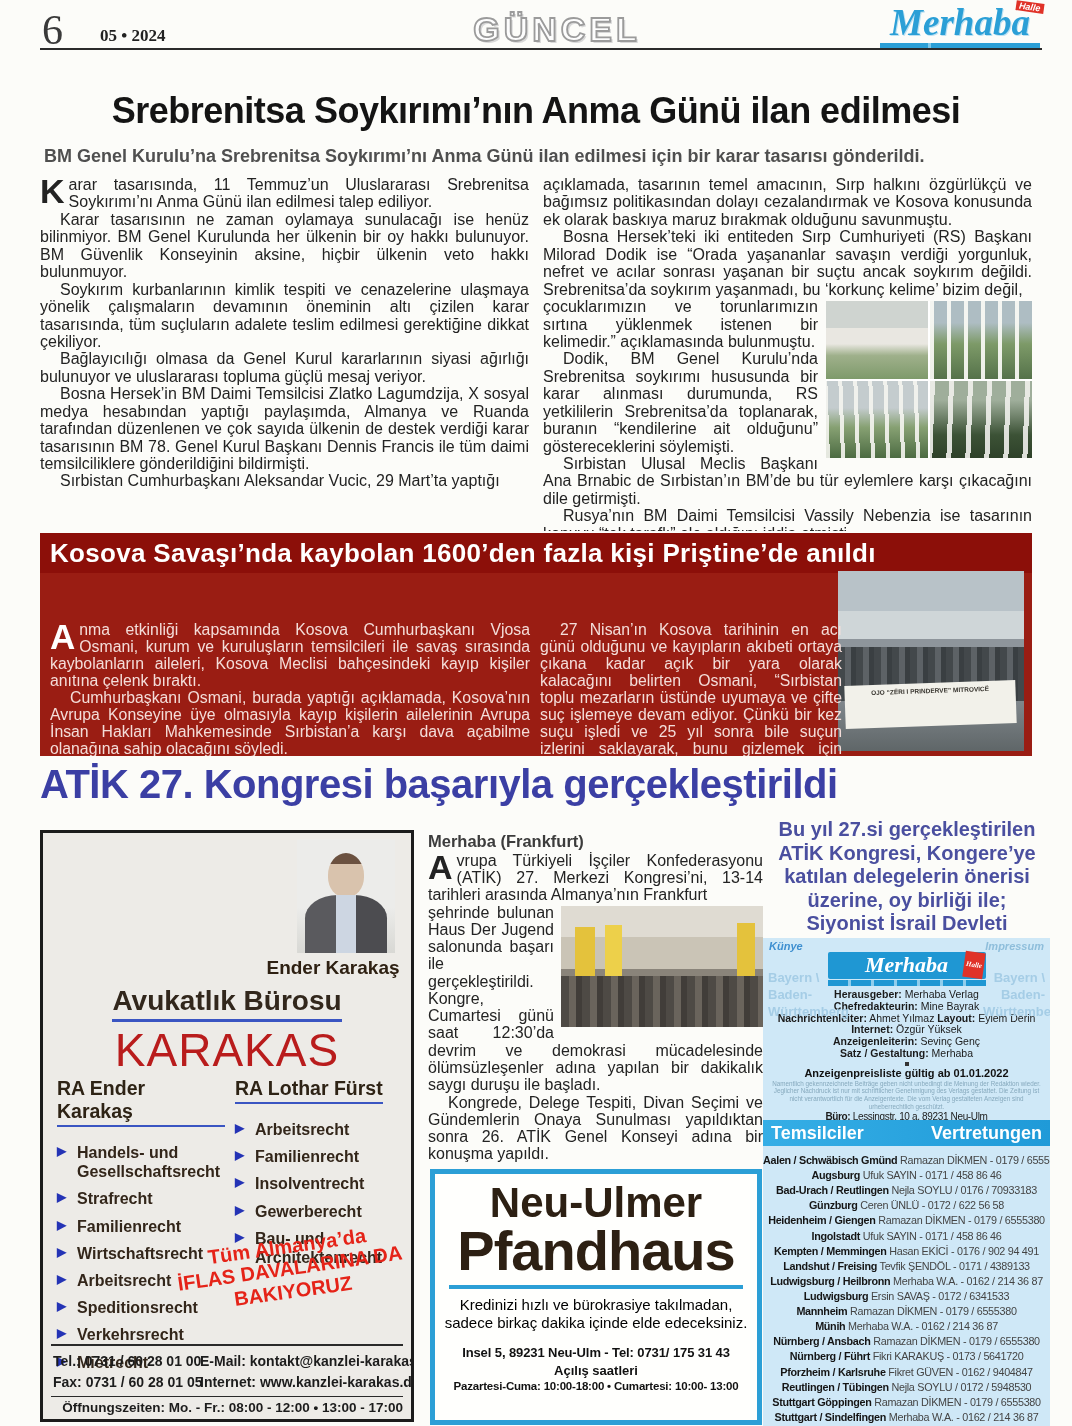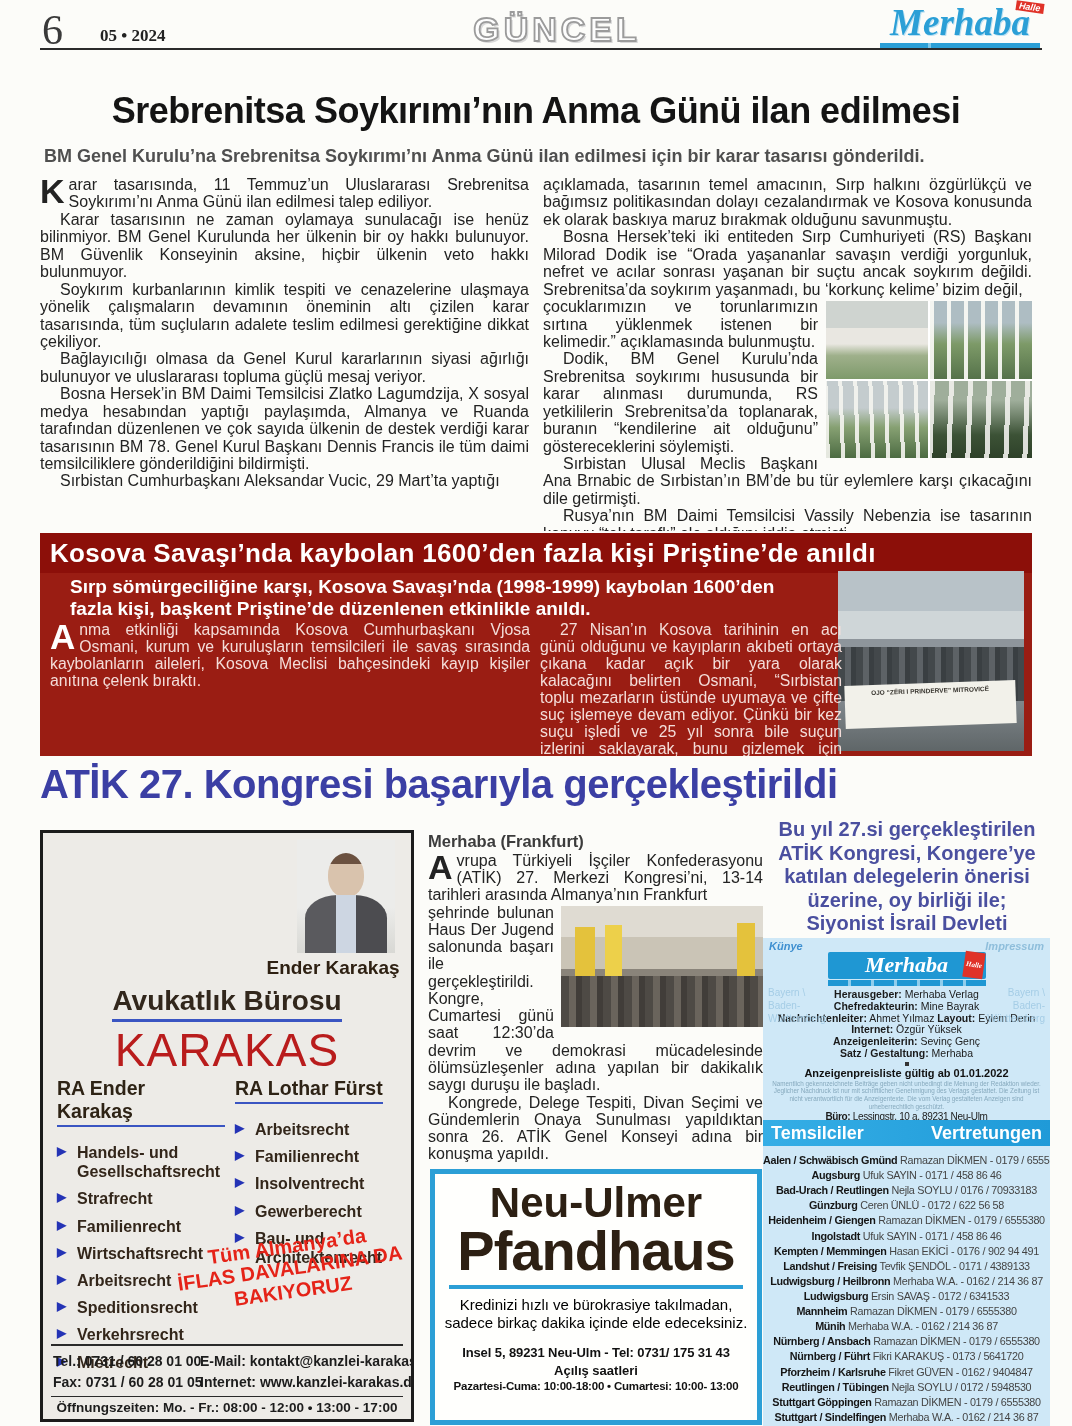--- a/index.html
+++ b/index.html
@@ -83,21 +83,21 @@
   .k-col h4{margin:0 0 8px 0;font-size:19.5px;font-weight:800;color:#2e2315;display:inline-block;
        border-bottom:2px solid #3a55c2;padding-bottom:2px;}
   .k-item{position:relative;padding-left:20px;font-weight:700;font-size:16px;color:#33261a;margin:8px 0;line-height:1.2;}
   .k-item::before{content:"▶";position:absolute;left:0;top:1px;font-size:12px;color:#2433b5;}
   .k-red{position:absolute;left:128px;top:402px;width:238px;transform:rotate(-8deg);text-align:center;
        color:#e52318;font-weight:800;font-size:20px;line-height:1.12;}
   .k-bottom{position:absolute;left:8px;right:8px;bottom:4px;}
   .k-addr{text-align:center;font-size:25px;font-weight:800;color:#161616;margin-bottom:4px;}
   .k-contact{display:grid;grid-template-columns:42% 58%;border-top:2px solid #2a2a2a;padding:5px 0 4px 2px;
        font-size:14px;font-weight:700;color:#1c1c1c;line-height:1.45;white-space:nowrap;}
-  .k-hours{border-top:1.5px solid #2a2a2a;padding-top:3px;text-align:center;font-size:13.5px;font-weight:700;color:#1c1c1c;}
+  .k-hours{border-top:1.5px solid #2a2a2a;padding-top:3px;text-align:right;font-size:13.5px;font-weight:700;color:#1c1c1c;}
 
   
   .mid{position:absolute;left:428px;top:833px;width:335px;height:332px;overflow:hidden;
        font-size:16px;line-height:1.08;text-align:justify;color:#232323;}
   .mid p{margin:0;}
   .dateline{font-weight:700;color:#3c3c3c;margin-bottom:1px;font-size:16.5px;}
   .ph-hall{float:right;width:202px;height:121px;margin:2px 0 4px 7px;position:relative;
        background:linear-gradient(180deg,#dfdbd2 0 26%,#cac4b6 26% 52%,#8a847a 52% 70%,#57524b 70% 100%);overflow:hidden;}
   .ph-hall .ban-l{position:absolute;left:7%;top:18%;width:10%;height:48%;background:#e4c23c;}
   .ph-hall .ban-l2{position:absolute;left:22%;top:16%;width:8%;height:46%;background:#edd04a;}
@@ -117,21 +117,21 @@
   .pf-hours{font-size:11.5px;font-weight:800;color:#111;letter-spacing:-.2px;margin-top:2px;}
 
   
   .quote{position:absolute;left:766px;top:818px;width:282px;text-align:center;font-size:20px;font-weight:800;
        color:#4a4f9f;line-height:1.18;}
   .imp{position:absolute;left:763px;top:938px;width:287px;height:182px;background:#cfe8f7;overflow:hidden;
        text-align:center;}
   .imp-top{display:flex;justify-content:space-between;padding:2px 6px 0;font-size:11px;font-style:italic;font-weight:700;}
   .imp-kunye{color:#3e8fd0;}
   .imp-imp{color:#8fbedb;}
-  .imp-region{position:absolute;top:48px;font-size:10px;color:#a5cde6;line-height:1.3;width:62px;}
+  .imp-region{position:absolute;top:32px;font-size:13px;color:#a5cde6;line-height:1.3;width:62px;font-weight:bold;}
   .imp-region.l{left:5px;text-align:left;}
   .imp-region.r{right:5px;text-align:right;}
   .imp-logo{width:158px;margin:0 auto;position:relative;}
   .imp-logo-main{background:#1f97d3;border-radius:2px;height:27px;line-height:26px;color:#fff;
        font-family:"Liberation Serif",serif;font-style:italic;font-weight:900;font-size:22px;position:relative;}
   .imp-logo-badge{position:absolute;right:2px;top:0;font-size:7px;color:#fff;background:#e03228;
        padding:0 2px;transform:rotate(8deg);font-weight:700;}
   .imp-logo-strip{height:6px;margin-top:1px;background:repeating-linear-gradient(90deg,#1f97d3 0 20px,#8fcdec 20px 23px);}
   .imp-row{font-size:10.5px;line-height:1.12;color:#1a1a1a;}
   .imp-rows{margin-top:3px;}
@@ -191,27 +191,27 @@
 
       <p class="ind" data-name="paragraph-text">Dodik, BM Genel Kurulu’nda Srebrenitsa soykırımı hususunda bir karar alınması durumunda, RS yetkililerin Srebrenitsa’da toplanarak, buranın “kendilerine ait olduğunu” göstereceklerini söylemişti.</p>
           <p class="ind" data-name="paragraph-text">Sırbistan Ulusal Meclis Başkanı Ana Brnabic de Sırbistan’ın BM’de bu tür eylemlere karşı çıkacağını dile getirmişti.</p>
           <p class="ind" data-name="paragraph-text">Rusya’nın BM Daimi Temsilcisi Vassily Nebenzia ise tasarının konuyu “tek taraflı” ele aldığını iddia etmişti.</p>
         </div>
     </div>
   </div>
 
   <div class="red" data-name="kosovo-section">
     <div class="red-band" data-name="kosovo-headline">Kosova Savaşı’nda kaybolan 1600’den fazla kişi Priştine’de anıldı</div>
-    <div class="red-sub" data-name="kosovo-subheadline">Sırp sömürgeciliğine karşı, Kosova Savaşı’nda (1998-1999) kaybolan 1600’den fazla kişi, başkent Priştine’de düzenlenen etkinlikle anıldı.</div>
     <div class="red-photo" data-name="photo-kosovo-commemoration">
       <div class="crowd" data-name="photo-crowd"></div>
       <div class="red-banner-text" data-name="photo-banner-text">OJO “ZËRI I PRINDERVE” MITROVICË</div>
     </div>
     <div class="red-colL" data-name="kosovo-left-column">
       <p data-name="kosovo-lead-paragraph"><span class="dc dc-red" data-name="dropcap">A</span><span data-name="paragraph-text">nma etkinliği kapsamında Kosova Cumhurbaşkanı Vjosa Osmani, kurum ve kuruluşların temsilcileri ile savaş sırasında kaybolanların aileleri, Kosova Meclisi bahçesindeki kayıp kişiler anıtına çelenk bıraktı.</span></p>
+      <p class="ind" data-name="paragraph-text">Cumhurbaşkanı Osmani, burada yaptığı açıklamada, Kosova’nın Avrupa Konseyine üye olmasıyla kayıp kişilerin ailelerinin Avrupa İnsan Hakları Mahkemesinde Sırbistan’a karşı dava açabilme olanağına sahip olacağını söyledi.</p>
     </div>
     <div class="red-colR" data-name="kosovo-right-column">
       <p class="ind" data-name="paragraph-text">27 Nisan’ın Kosova tarihinin en acı günü olduğunu ve kayıpların akıbeti ortaya çıkana kadar açık bir yara olarak kalacağını belirten Osmani, “Sırbistan toplu mezarların üstünde uyumaya ve çifte suç işlemeye devam ediyor. Çünkü bir kez suçu işledi ve 25 yıl sonra bile suçun izlerini saklayarak, bunu gizlemek için elinden geleni yaptı.” diye konuştu.</p>
     </div>
   </div>
 
   <div class="atik-head" data-name="atik-headline">ATİK 27. Kongresi başarıyla gerçekleştirildi</div>
 
   <div class="kad" data-name="karakas-ad">
     <div class="k-portrait" data-name="photo-ender-karakas">

